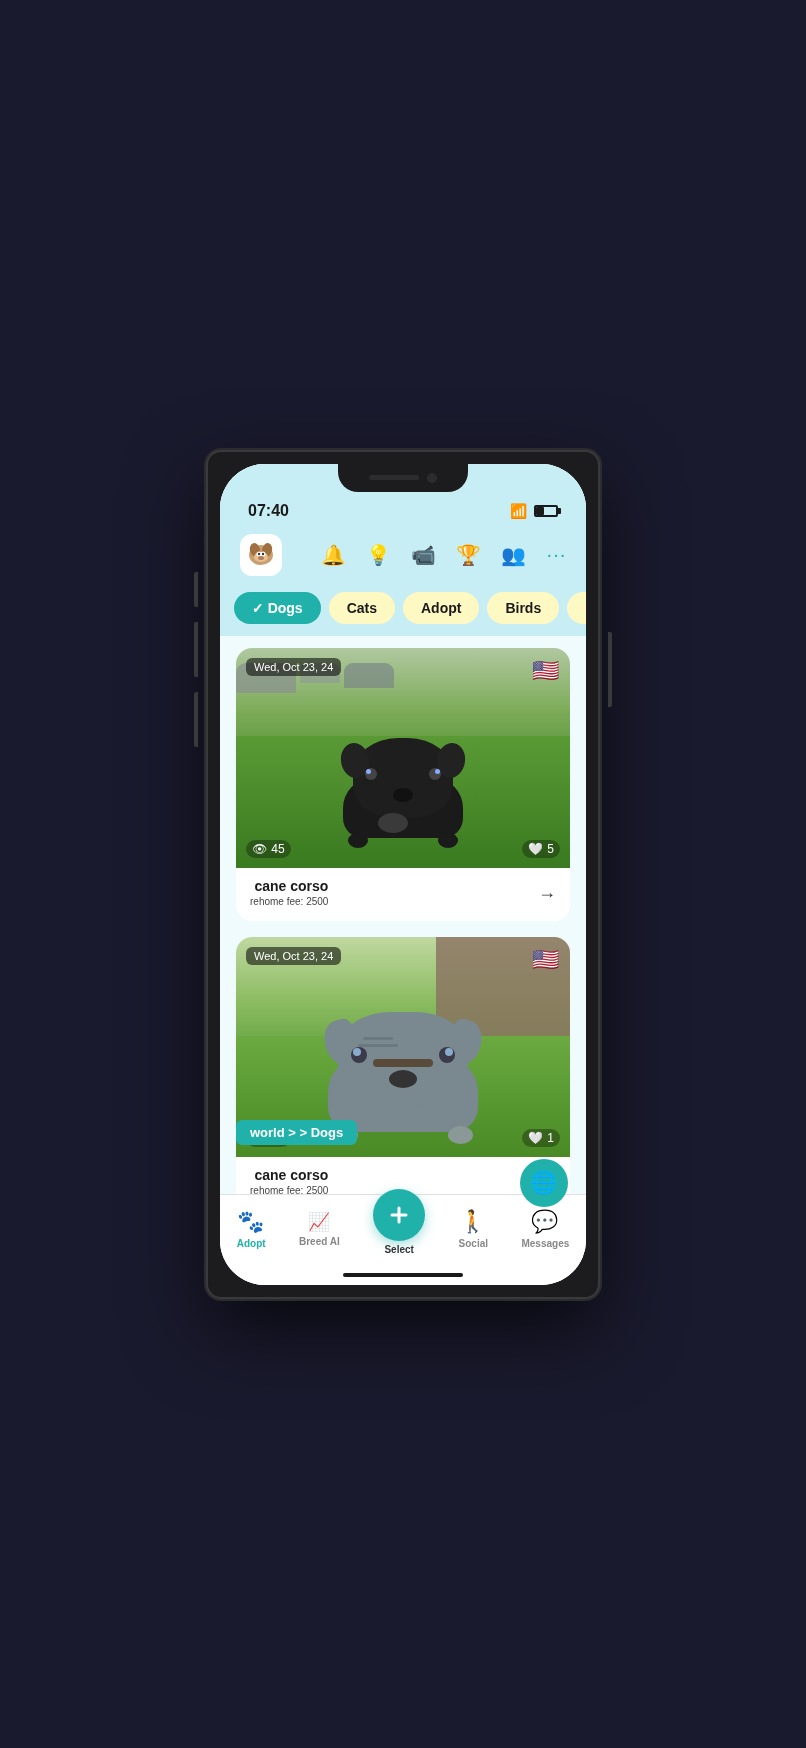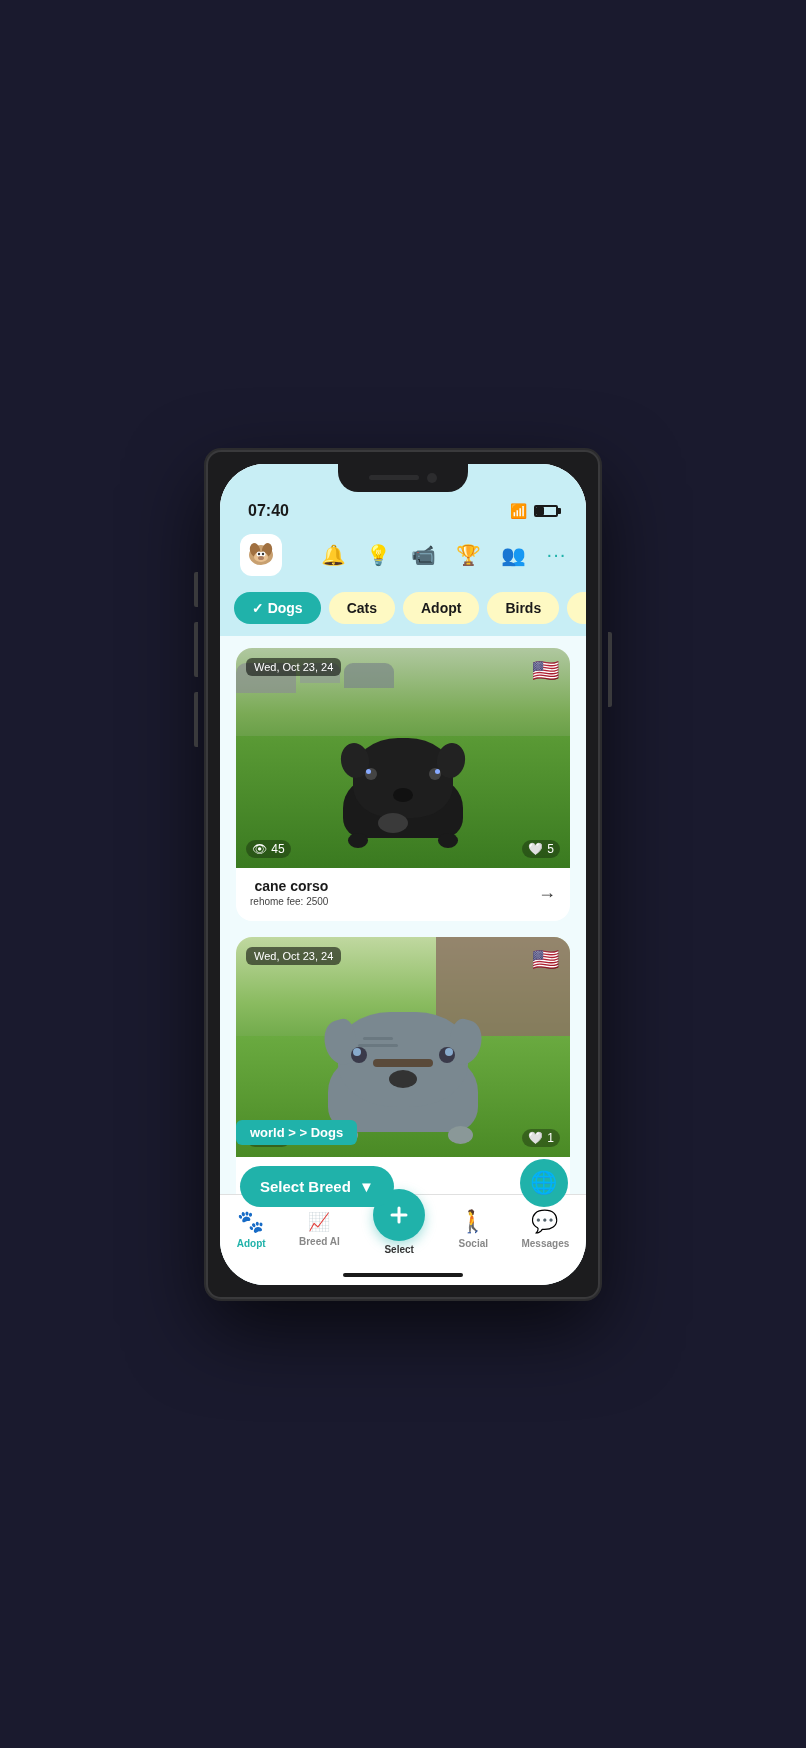--- a/index.html
+++ b/index.html
@@ -572,24 +572,20 @@
             <div class="pet-details">
               <div class="pet-breed">cane corso</div>
               <div class="pet-fee">rehome fee: 2500</div>
             </div>
             <span class="arrow-btn">→</span>
           </div>
         </div>
 
       </div>
 
-      <button class="select-breed-btn">
-        <span>Select Breed</span>
-        <span>▼</span>
-      </button>
 
       <div class="breadcrumb">world &gt;  &gt; Dogs</div>
 
       <div class="globe-fab">
         🌐
       </div>
 
       <div class="bottom-nav">
         <div class="nav-item active">
           <span class="nav-icon">🐾</span>

